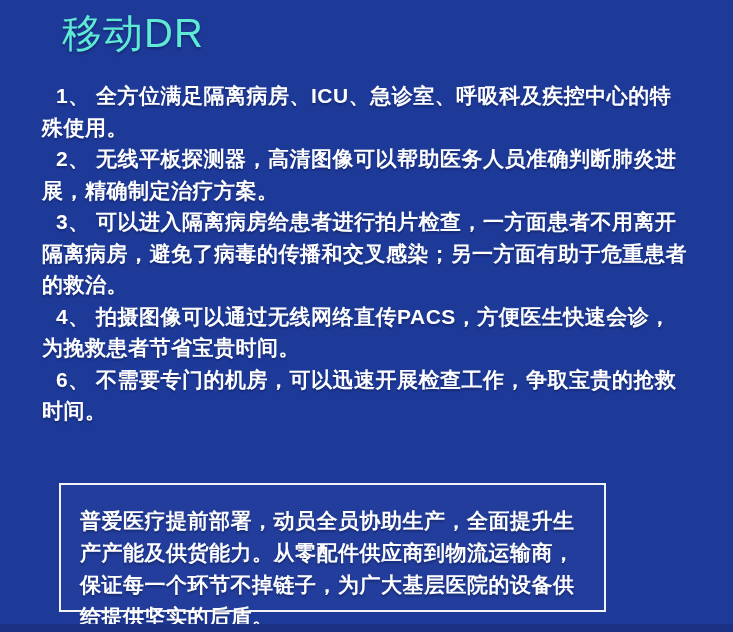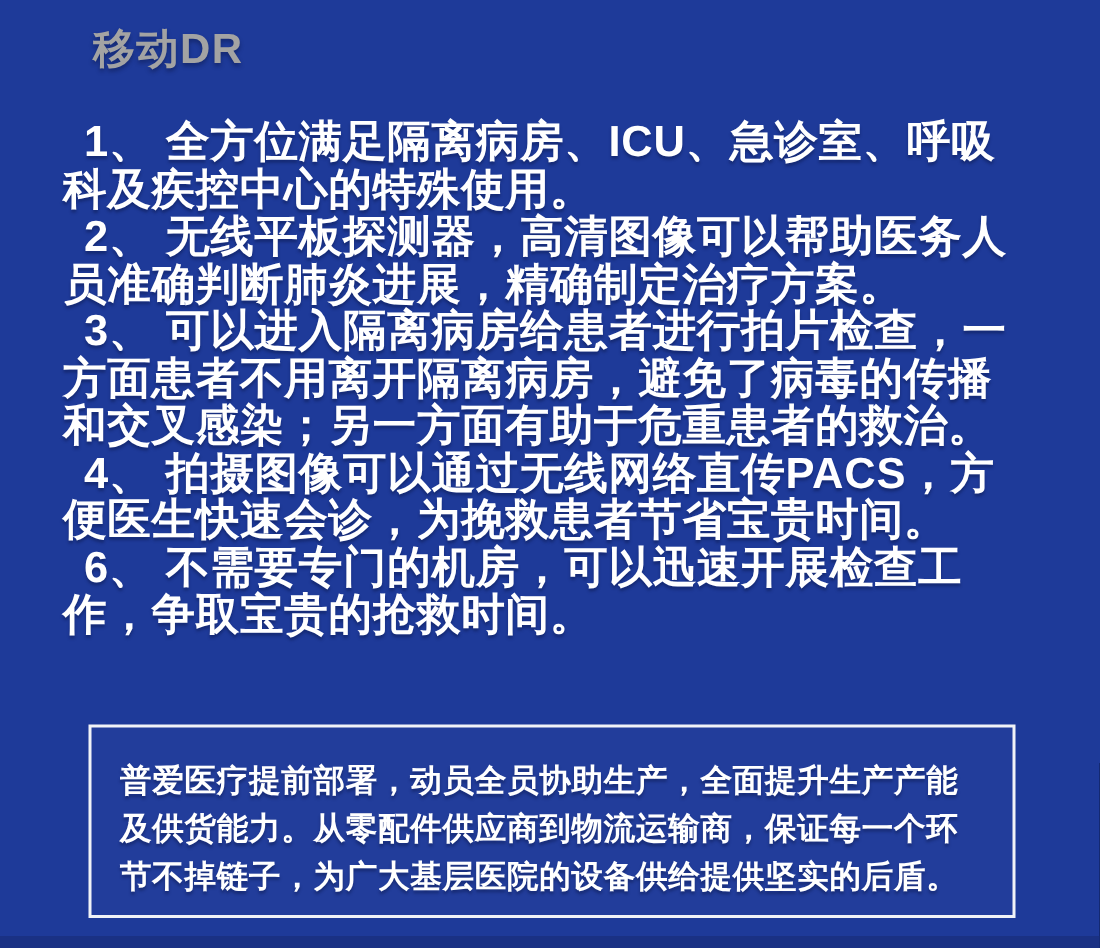--- a/index.html
+++ b/index.html
@@ -22,44 +22,44 @@
   }
   .content {
     position: relative;
     box-sizing: border-box;
     width: 733px;
     height: 632px;
     padding: 13px 43px 0 42px;
   }
   .page-title {
     margin: 0 0 0 20px;
-    font-size: 28px;
+    font-size: 40px;
     line-height: 40px;
-    font-weight: 700;
+    font-weight: 400;
     letter-spacing: 1px;
-    color: #a3a3a3;
+    color: #5eead4;
     text-shadow: 0 2px 3px rgba(8, 18, 60, 0.45);
   }
   .feature-list {
     margin-top: 27px;
   }
   .feature-item {
     margin: 0;
-    font-size: 29px;
+    font-size: 21px;
     line-height: 31.5px;
     font-weight: 700;
     letter-spacing: 0.5px;
     text-indent: 14px;
     color: #ffffff;
     text-shadow: 0 2px 2px rgba(8, 18, 60, 0.4);
   }
   .notice-box {
     box-sizing: border-box;
     margin: 56px 0 0 17px;
-    width: 618px;
+    width: 547px;
     height: 129px;
     border: 2px solid #f1f3f7;
     background: rgba(255, 255, 255, 0.02);
     padding: 20px 18px 0 19px;
   }
   .notice-text {
     margin: 0;
     font-size: 21px;
     line-height: 32px;
     font-weight: 700;

